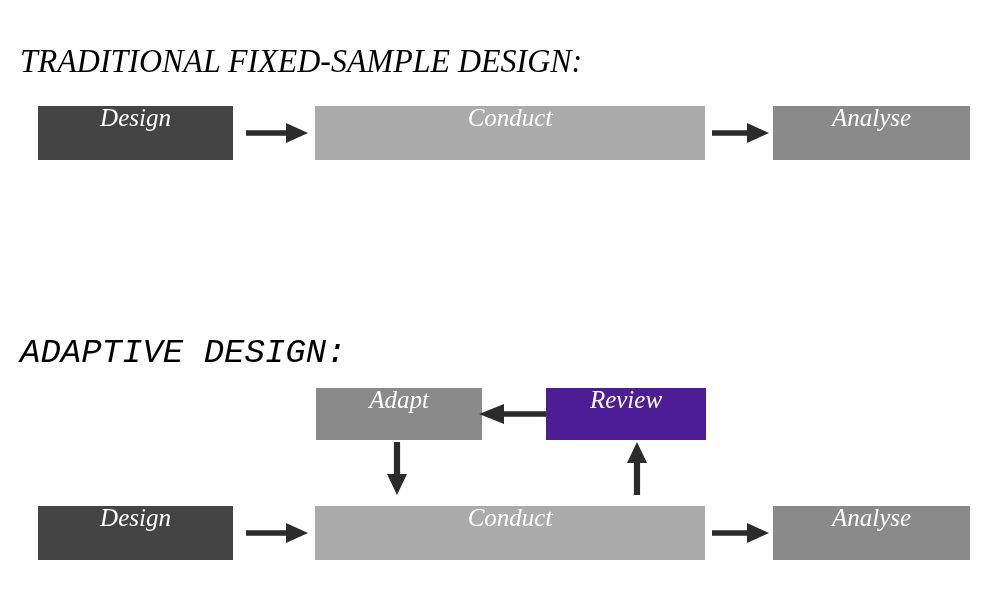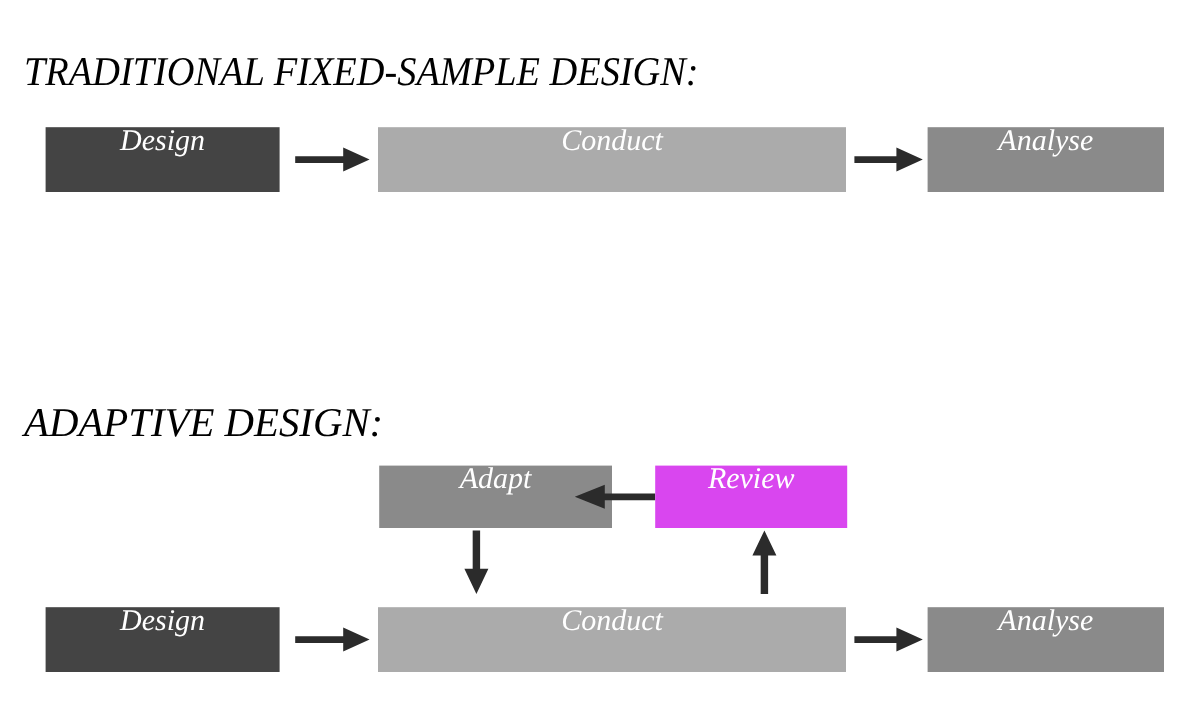--- a/index.html
+++ b/index.html
@@ -35,20 +35,21 @@
     font-size: 34px;
     transform: scaleX(0.94);
     transform-origin: left top;
   }
   #title-adaptive {
     left: 20px;
     top: 336px;
     font-size: 34px;
     transform: scaleX(1.0);
     transform-origin: left top;
+    font-family: Liberation Mono, monospace;
   }
   .box {
     position: absolute;
     display: flex;
     align-items: flex-start;
     justify-content: center;
     color: #ffffff;
     font-style: italic;
     font-size: 25px;
     line-height: 1;
@@ -100,31 +101,31 @@
     <div class="box" id="trad-analyse" style="left:773px; top:106px; width:197px; height:54px; background:#8a8a8a;">
       <span class="box-label">Analyse</span>
     </div>
 
   </div>
 
   <div>
 
     <div class="section-title" id="title-adaptive">ADAPTIVE DESIGN:</div>
 
-    <div class="box" id="adapt-box" style="left:316px; top:388px; width:194px; height:52px; background:#8a8a8a;">
+    <div class="box" id="adapt-box" style="left:316px; top:388px; width:166px; height:52px; background:#8a8a8a;">
       <span class="box-label">Adapt</span>
     </div>
 
     <div class="arrow" style="left:479px; top:404px;">
       <svg width="67" height="20" viewBox="0 0 67 20">
         <path d="M67 7.2 L25 7.2 L25 0 L0 10 L25 20 L25 12.8 L67 12.8 Z" fill="#2b2b2b"></path>
       </svg>
     </div>
 
-    <div class="box" id="review-box" style="left:546px; top:388px; width:160px; height:52px; background:#d946ef;">
+    <div class="box" id="review-box" style="left:546px; top:388px; width:160px; height:52px; background:#4c1d95;">
       <span class="box-label">Review</span>
     </div>
 
     <div class="arrow" style="left:387px; top:442px;">
       <svg width="20" height="53" viewBox="0 0 20 53">
         <path d="M6.9 0 L13.1 0 L13.1 32 L20 32 L10 53 L0 32 L6.9 32 Z" fill="#2b2b2b"></path>
       </svg>
     </div>
 
     <div class="arrow" style="left:627px; top:442px;">

